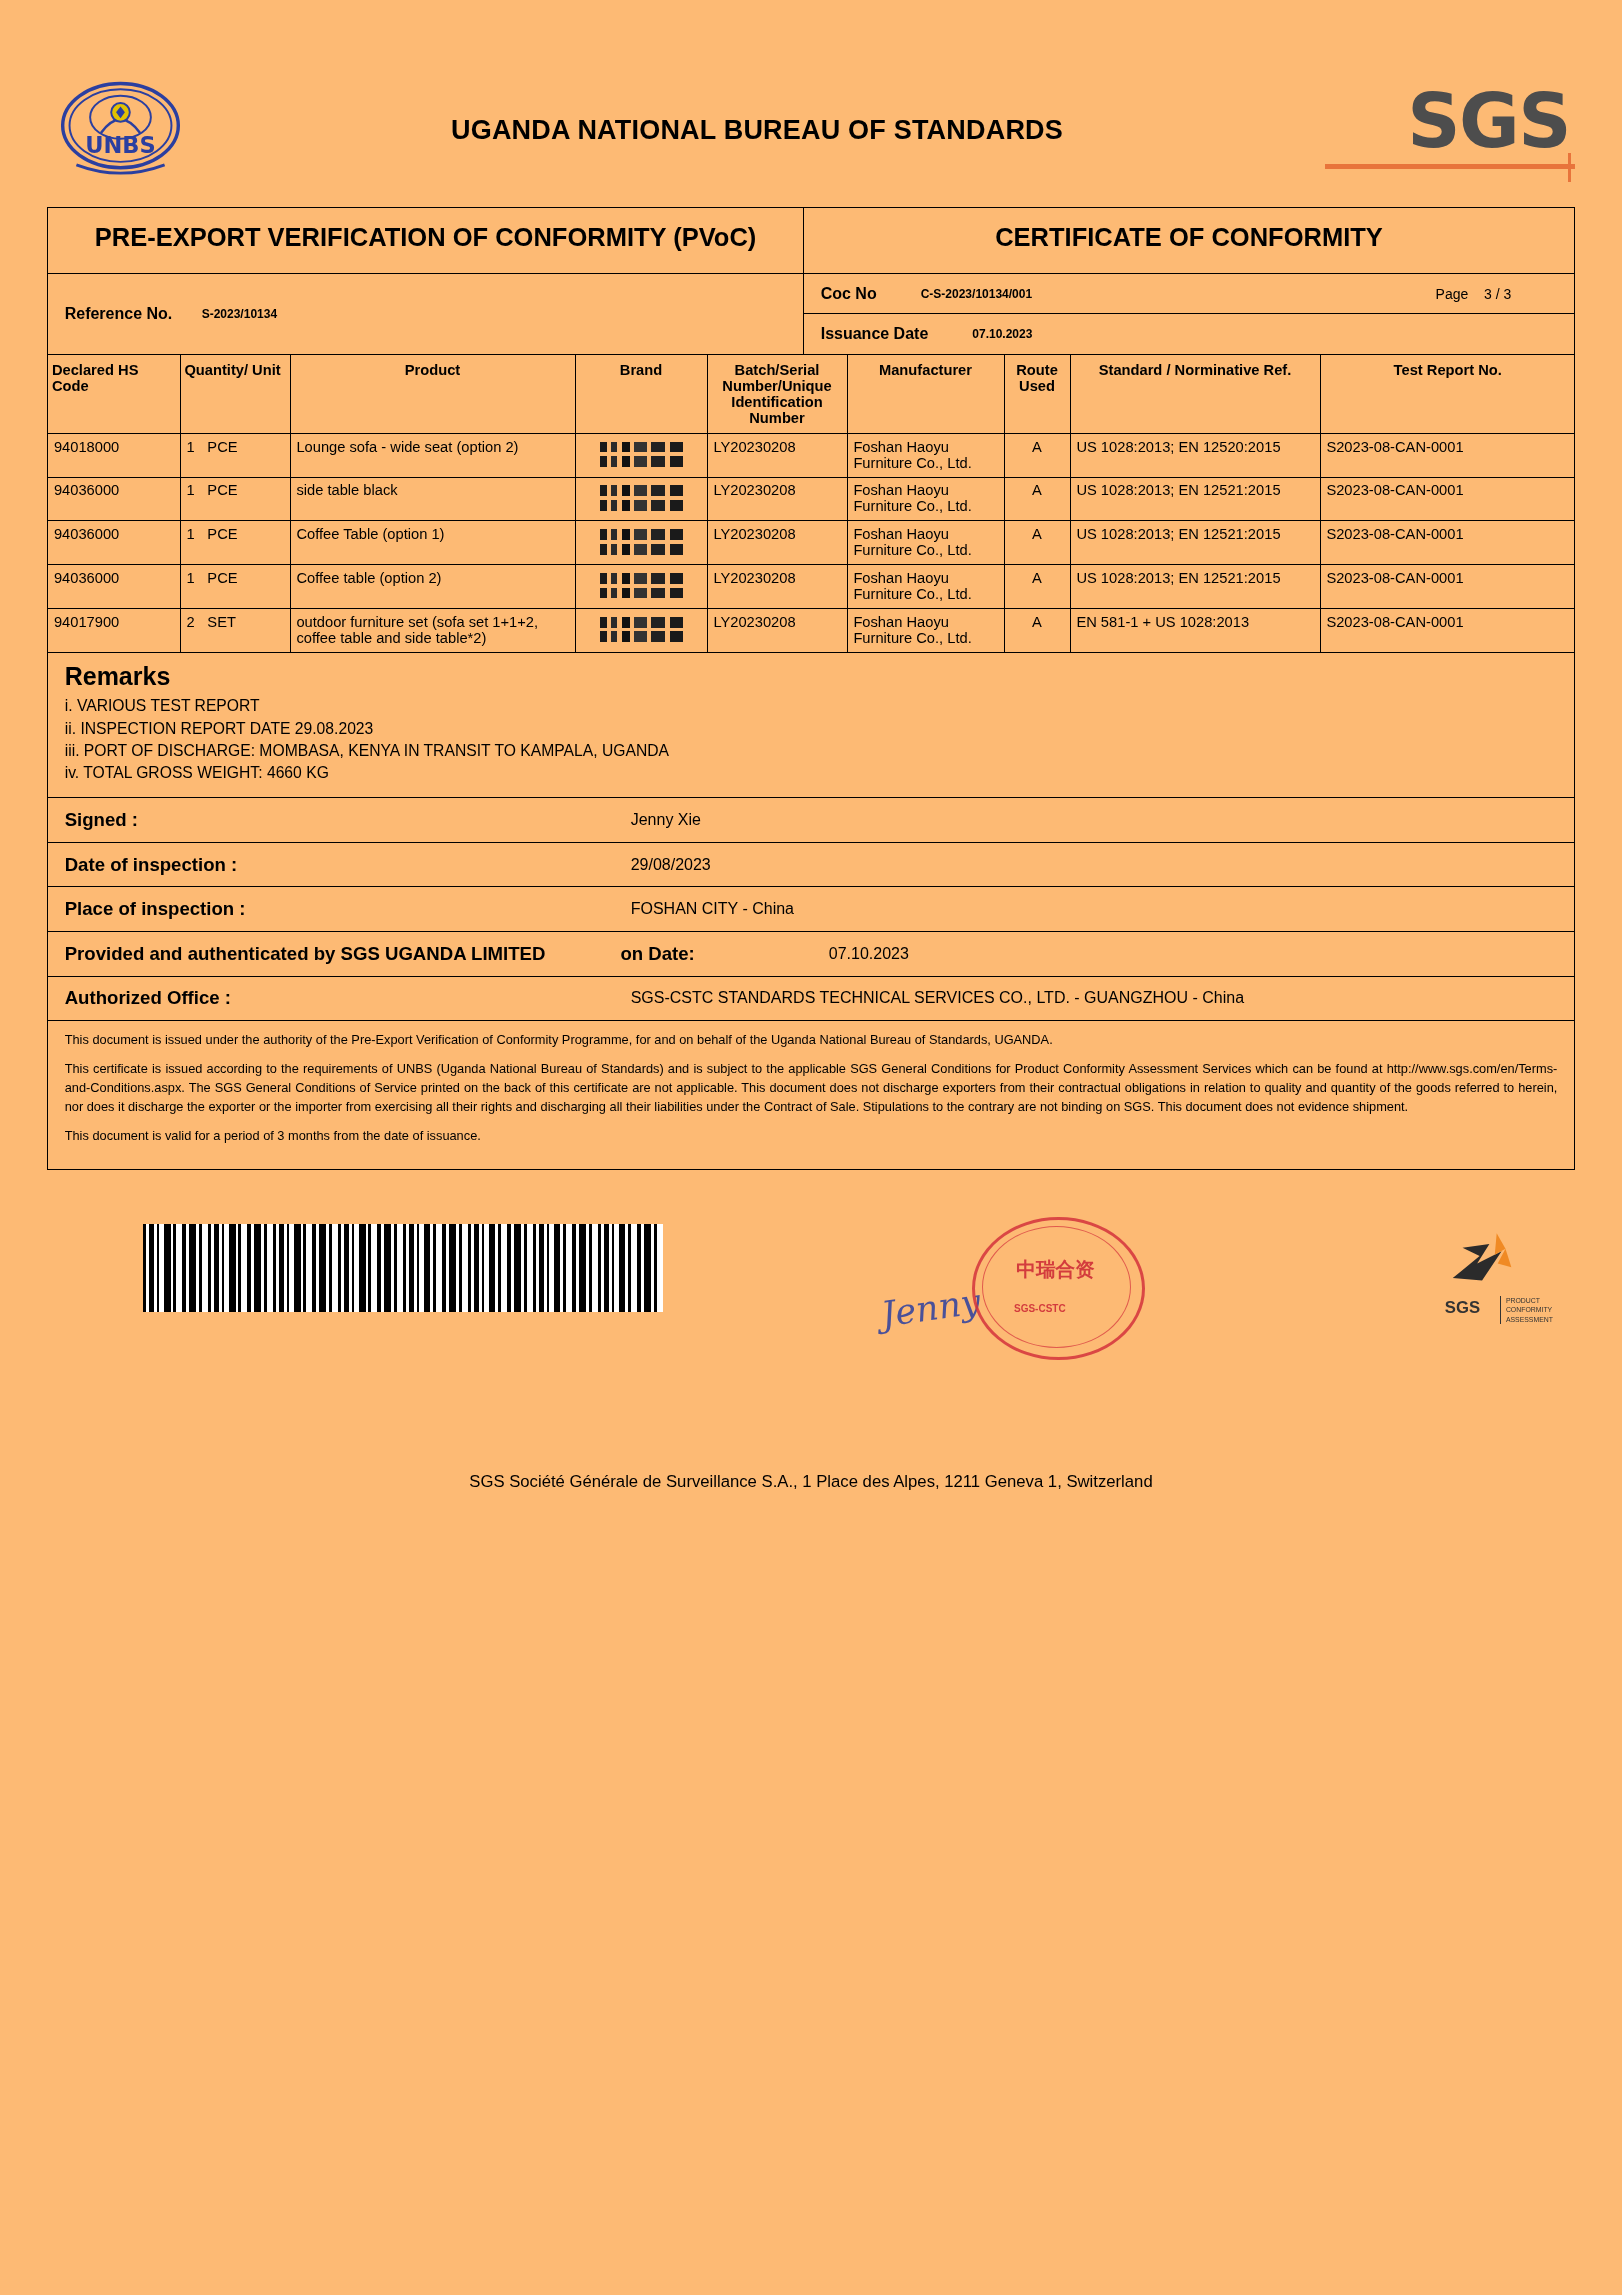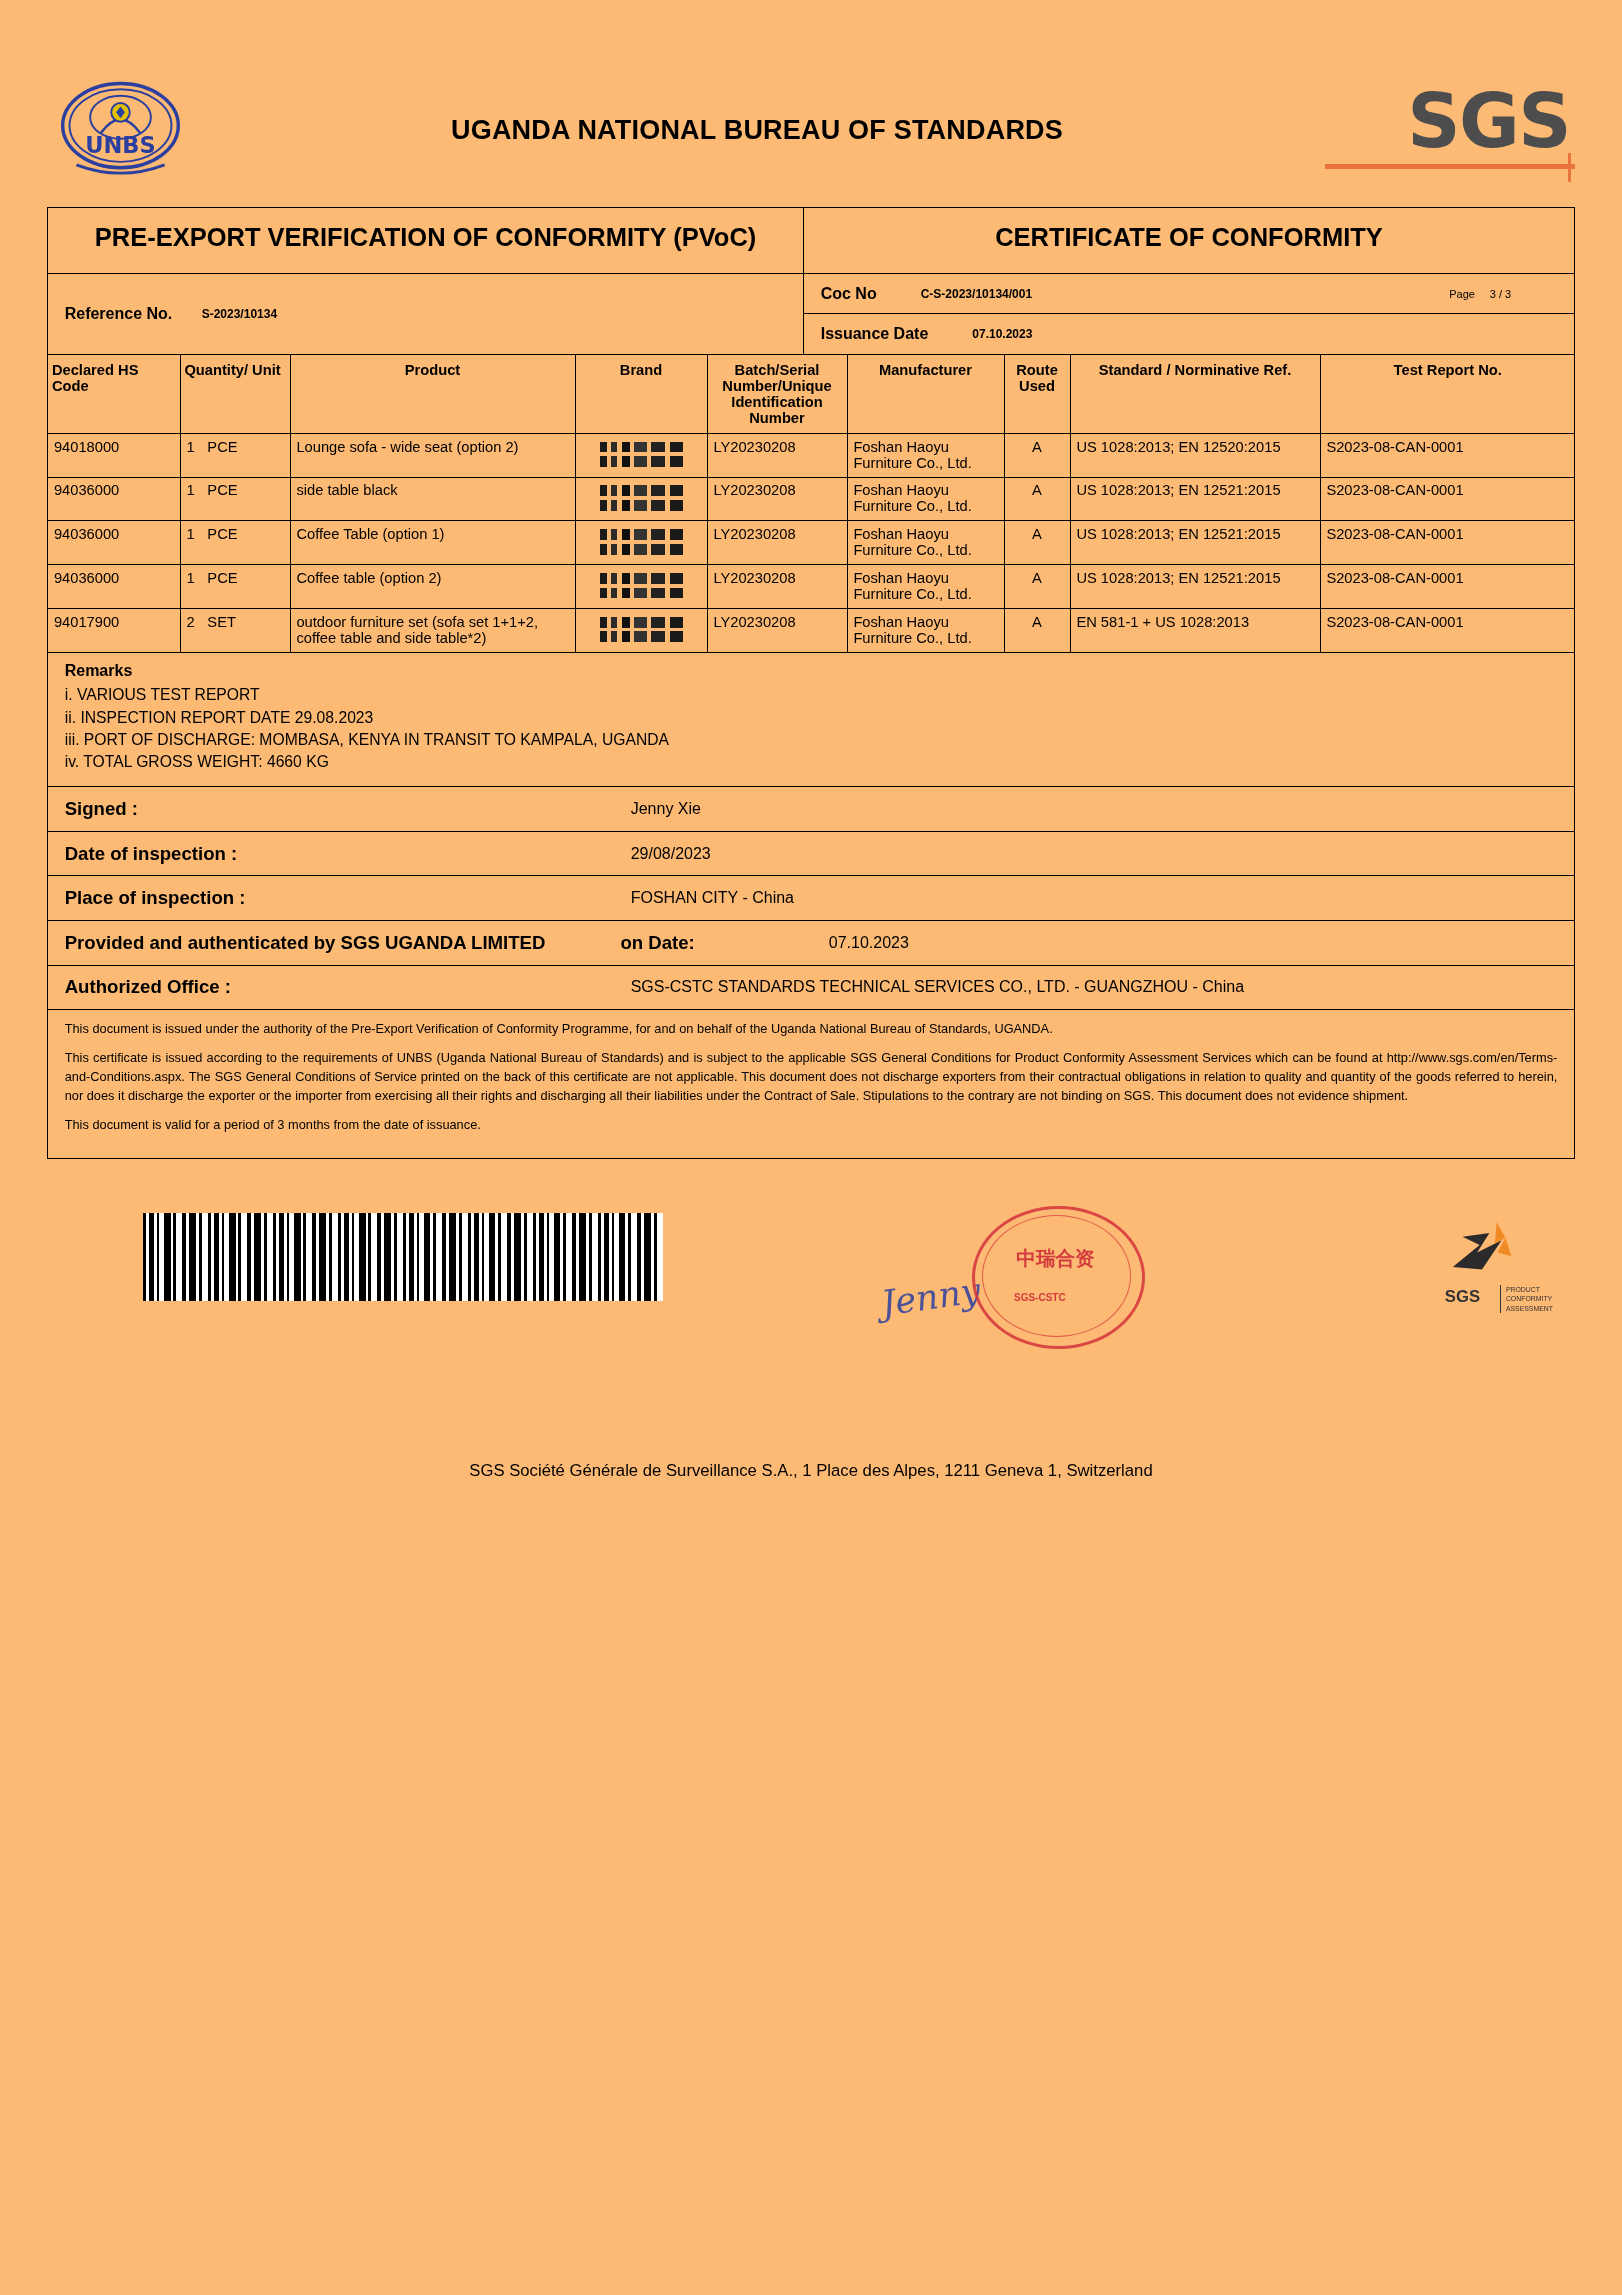--- a/index.html
+++ b/index.html
@@ -126,21 +126,21 @@
   }
   .ref-right-line {
     display: flex;
     align-items: center;
     padding: 10.8px 8.8px 10.8px 16.7px;
     box-sizing: border-box;
   }
   .ref-right-line .ref-value { margin-left: 44px; }
   .page-no {
     margin-left: auto;
-    font-size: 11px;
+    font-size: 14px;
     padding-right: 54px;
   }
   .page-no span.pg { margin-left: 11.8px; }
 
   
   table.items {
     width: 100%;
     border-collapse: collapse;
     table-layout: fixed;
   }
@@ -191,21 +191,21 @@
   }
   .brand-blur .l1 { top: 1px; }
   .brand-blur .l2 { top: 15.7px; }
 
   
   .remarks {
     padding: 9.8px 16.7px 12.8px 16.7px;
     border-bottom: 1.5px solid #000;
   }
   .remarks-title {
-    font-size: 16px;
+    font-size: 25px;
     font-weight: bold;
     margin-bottom: 3.9px;
   }
   .remarks-line {
     font-size: 15.7px;
     line-height: 1.42;
   }
   .sig-row {
     display: flex;
     align-items: center;

